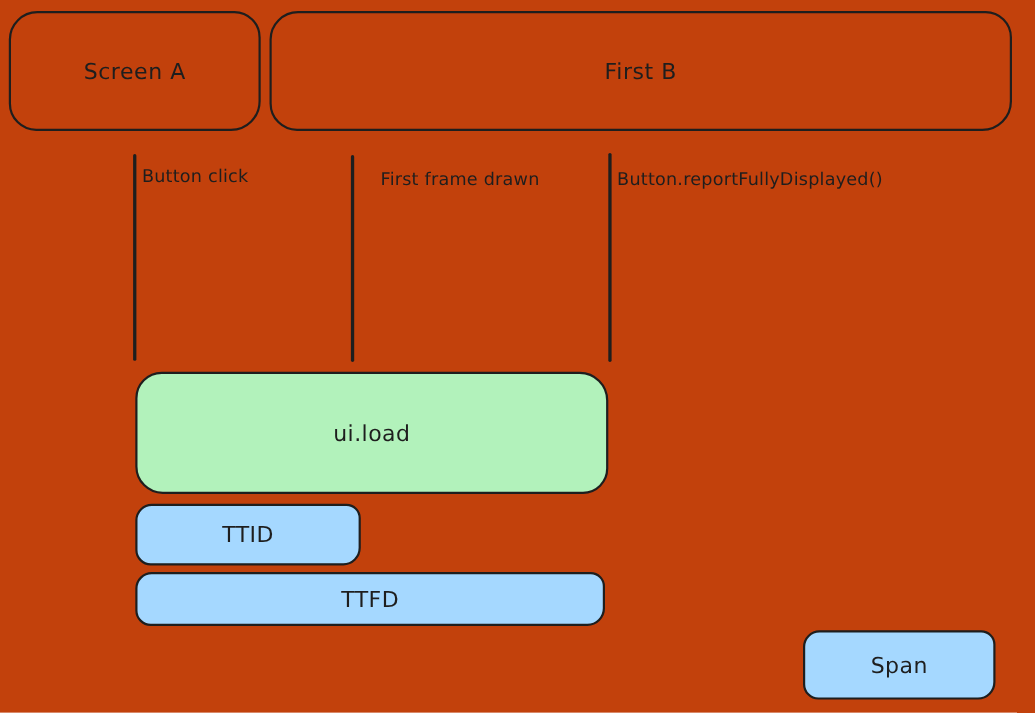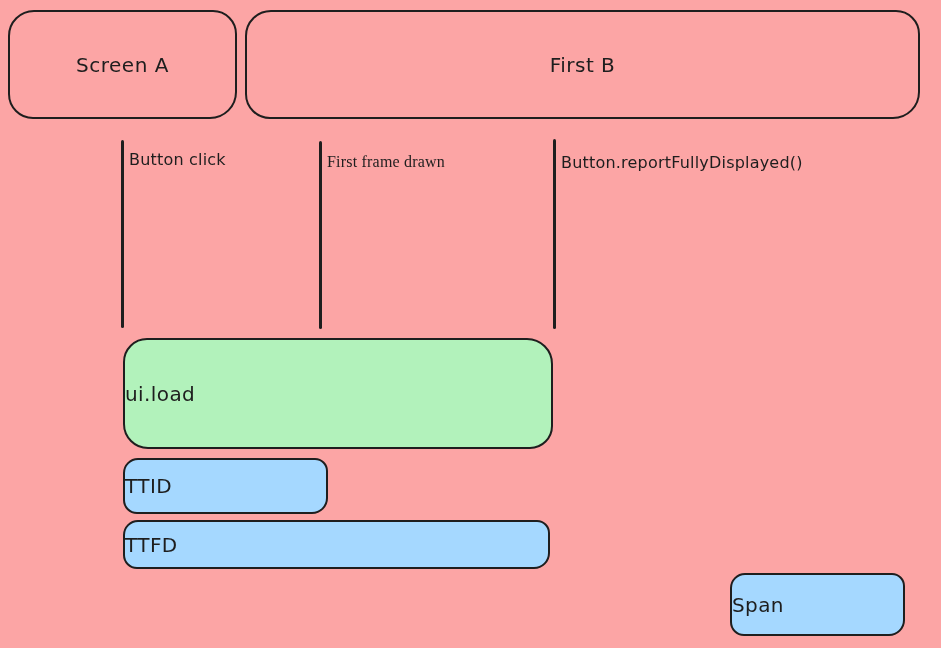--- a/index.html
+++ b/index.html
@@ -5,21 +5,21 @@
   html, body {
     margin: 0;
     padding: 0;
     background: #ffffff;
     font-family: "DejaVu Sans", "Liberation Sans", sans-serif;
   }
   .canvas {
     position: relative;
     width: 941px;
     height: 648px;
-    background: #fca5a5;
+    background: #c2410c;
     overflow: hidden;
     color: #1e1e1e;
   }
   .screen-box {
     position: absolute;
     box-sizing: border-box;
     border: 2.5px solid #1e1e1e;
     border-radius: 26px 24px 27px 25px;
     background: transparent;
     display: flex;
@@ -41,20 +41,21 @@
     font-size: 16px;
     white-space: nowrap;
     letter-spacing: 0.2px;
   }
   .bar {
     position: absolute;
     box-sizing: border-box;
     border: 2.5px solid #1e1e1e;
     display: flex;
     align-items: center;
+    justify-content: center;
     font-size: 20px;
     letter-spacing: 0.4px;
   }
   .bar.transaction { background: #b2f2bb; }
   .bar.span        { background: #a5d8ff; }
   .bar.big   { border-radius: 24px 26px 23px 25px; }
   .bar.small { border-radius: 15px 13px 16px 14px; }
 </style>
 </head>
 <body>
@@ -66,21 +67,21 @@
   </div>
 
   <div class="screen-box" style="left:245px; top:10px; width:675px; height:109px;">
     <span class="screen-label">First B</span>
   </div>
 
   <div class="vline" style="left:121px; top:140px; height:188px;"></div>
   <div class="event-label" style="left:129px; top:150px;">Button click</div>
 
   <div class="vline" style="left:319px; top:141px; height:188px;"></div>
-  <div class="event-label" style="left:327px; top:153px;font-family:Liberation Serif, serif;">First frame drawn</div>
+  <div class="event-label" style="left:346px; top:153px;">First frame drawn</div>
 
   <div class="vline" style="left:553px; top:139px; height:190px;"></div>
   <div class="event-label" style="left:561px; top:153px;">Button.reportFullyDisplayed()</div>
 
   <div class="bar transaction big" style="left:123px; top:338px; width:430px; height:111px;">
     <span>ui.load</span>
   </div>
 
   <div class="bar span small" style="left:123px; top:458px; width:205px; height:56px;">
     <span>TTID</span>

